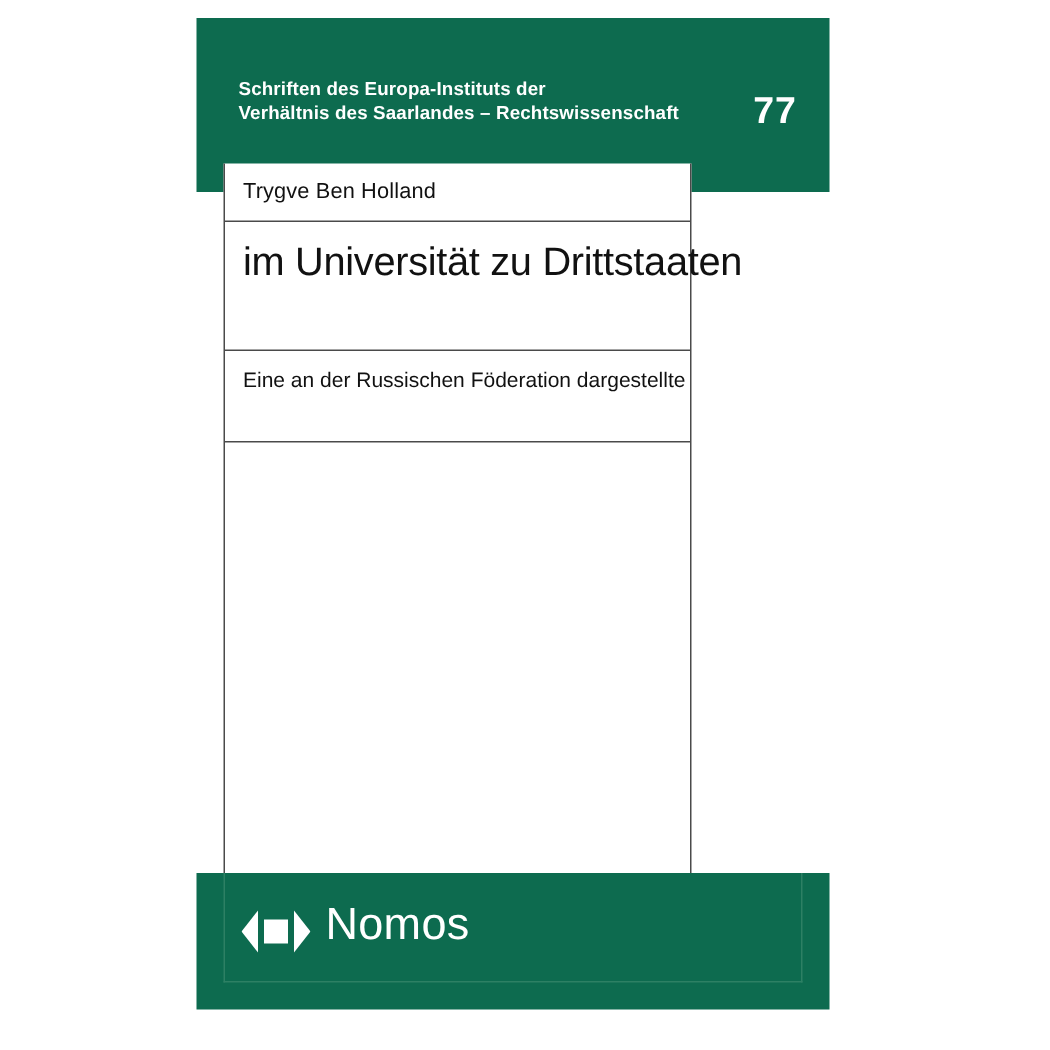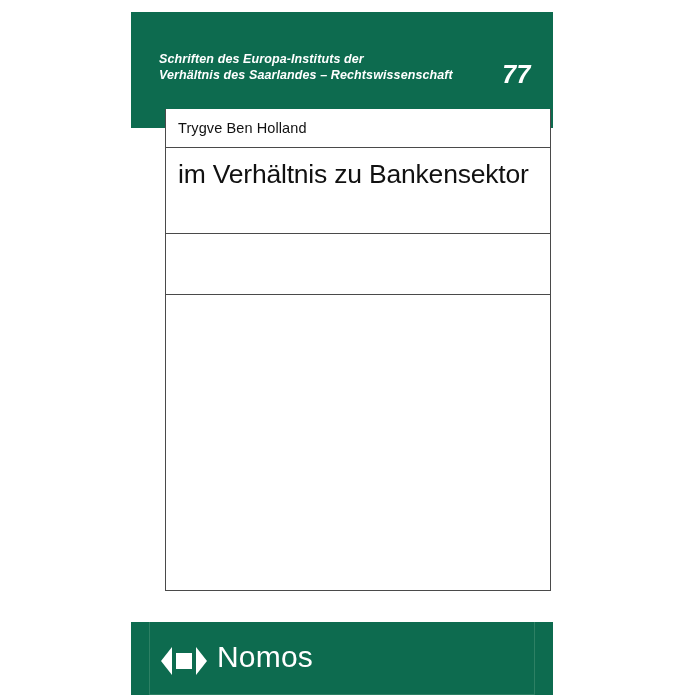--- a/index.html
+++ b/index.html
@@ -23,21 +23,20 @@
 
   
   .series-band {
     position: absolute;
     left: 0;
     top: 0;
     width: 422px;
     height: 116px;
     background: #0d6b4f;
     box-sizing: border-box;
-    font-style: italic;
   }
 
   .series-text {
     position: absolute;
     left: 28px;
     top: 39px;
     width: 300px;
     color: #ffffff;
     font-size: 12.5px;
     line-height: 16px;
@@ -58,27 +57,26 @@
     font-weight: bold;
     letter-spacing: 0.5px;
     margin-left: 32px;
   }
 
   
   .cover-body {
     position: absolute;
     left: 18px;
     top: 97px;
-    width: 386px;
+    width: 312px;
     height: 482px;
     border: 1px solid #4a4a4a;
     border-top: none;
     box-sizing: border-box;
     background: #ffffff;
-    margin-left: 16px;
   }
 
   .rule {
     position: absolute;
     left: 0;
     width: 100%;
     height: 1px;
     background: #4a4a4a;
   }
 
@@ -119,23 +117,23 @@
   }
 
   .subtitle-line { display: block; }
 
   .rule-after-subtitle { top: 185px; }
 
   
   .publisher-band {
     position: absolute;
     left: 0;
-    top: 610px;
+    top: 570px;
     width: 422px;
-    height: 73px;
+    height: 91px;
     background: #0d6b4f;
   }
 
   .publisher-inner {
     position: absolute;
     left: 18px;
     top: 0px;
     width: 386px;
     height: 73px;
     border: 1px solid #2d8064;
@@ -171,25 +169,26 @@
       <span class="series-line">Verhältnis des Saarlandes – Rechtswissenschaft</span>
     </div>
     <div class="volume-number">77</div>
   </div>
 
   <div class="cover-body">
     <div class="author">Trygve Ben Holland</div>
     <div class="rule rule-after-author"></div>
 
     <div class="title">
-      <span class="title-line">im Verhältnis zu Bankensektor</span>
+      <span class="title-line">im Universität zu Drittstaaten</span>
     </div>
     <div class="rule rule-after-title"></div>
 
     <div class="subtitle">
+      <span class="subtitle-line">Eine an der Russischen Föderation dargestellte</span>
     </div>
     <div class="rule rule-after-subtitle"></div>
   </div>
 
   <div class="publisher-band">
     <div class="publisher-inner"></div>
     <span class="nomos-logo">
       <svg width="46" height="34" viewBox="0 0 46 34" xmlns="http://www.w3.org/2000/svg">
         <polygon points="0,17 11,3 11,31" fill="#ffffff"></polygon>
         <polygon points="46,17 35,3 35,31" fill="#ffffff"></polygon>

